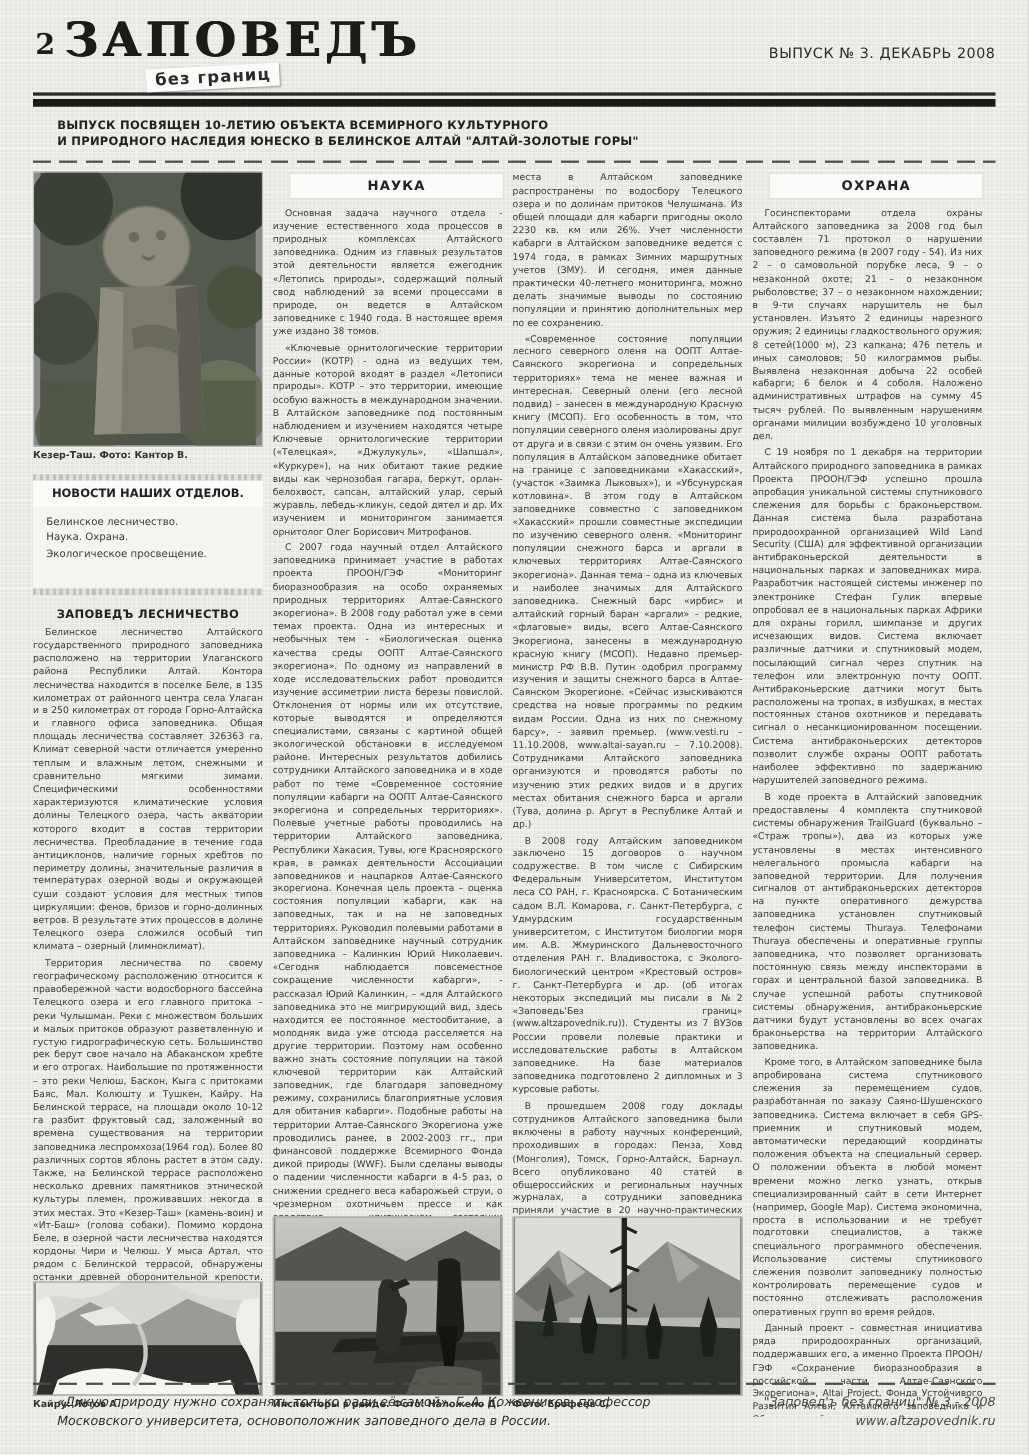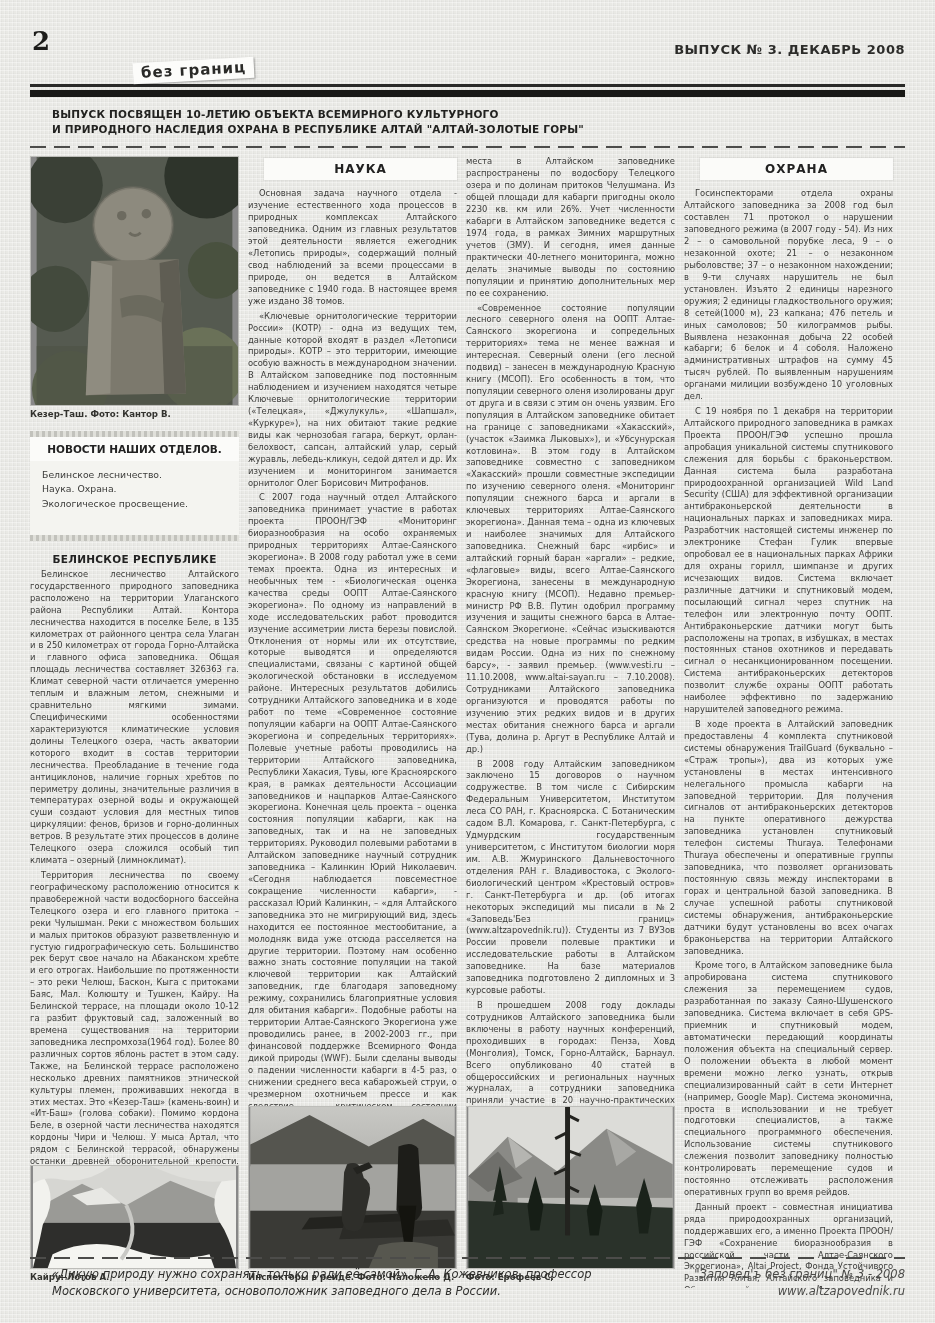--- a/index.html
+++ b/index.html
@@ -34,21 +34,21 @@
     position:absolute;left:103px;top:42px;
     background:#fcfcfa;color:#2a2a28;
     font-weight:bold;font-size:15px;letter-spacing:1px;
     padding:1px 8px 2px 8px;
     transform:rotate(-3deg);
     box-shadow:1px 1px 2px rgba(0,0,0,.35);
     z-index:3;
   }
   .issue{
     position:absolute;right:0;top:24px;
-    font-size:13px;font-weight:bold;color:#2c2c2a;letter-spacing:.5px;
+    font-size:13px;font-weight:normal;color:#2c2c2a;letter-spacing:.5px;
   }
   .rule-thin{height:3px;background:#2a2a28;margin-top:2px;}
   .rule-thick{height:7px;background:#191917;margin-top:3px;}
   .dedication{
     margin:10px 0 0 22px;
     font-size:10.5px;font-weight:bold;line-height:1.45;color:#222220;letter-spacing:.2px;
   }
   .dashline{
     height:2px;margin-top:9px;
     background:repeating-linear-gradient(90deg,#4c4c4a 0 16px,transparent 16px 24px);
@@ -102,28 +102,29 @@
   .fissue{text-align:right;font-size:11.5px;line-height:1.5;color:#4a4a48;white-space:nowrap;}
 </style>
 </head>
 <body>
 
 <div class="page">
   <div class="inner">
 
     <div class="mastrow">
       <span class="pagenum">2</span>
+      <h1 class="masthead">ЗАПОВЕДЪ</h1>
       <span class="tagline">без границ</span>
       <span class="issue">ВЫПУСК № 3. ДЕКАБРЬ 2008</span>
     </div>
     <div class="rule-thin"></div>
     <div class="rule-thick"></div>
     <div class="dedication">
       <div>ВЫПУСК ПОСВЯЩЕН 10-ЛЕТИЮ ОБЪЕКТА ВСЕМИРНОГО КУЛЬТУРНОГО</div>
-      <div>И ПРИРОДНОГО НАСЛЕДИЯ ОХРАНА В РЕСПУБЛИКЕ АЛТАЙ "АЛТАЙ-ЗОЛОТЫЕ ГОРЫ"</div>
+      <div>И ПРИРОДНОГО НАСЛЕДИЯ ЮНЕСКО В БЕЛИНСКОЕ АЛТАЙ "АЛТАЙ-ЗОЛОТЫЕ ГОРЫ"</div>
     </div>
     <div class="dashline"></div>
   </div>
 
   <div class="cols">
 
     <section class="col">
       <svg class="photo" width="207" height="262" viewBox="0 0 207 262" xmlns="http://www.w3.org/2000/svg">
         <rect width="207" height="262" fill="#555a50"></rect>
         <circle cx="30" cy="30" r="40" fill="#3a4036"></circle>
@@ -149,21 +150,21 @@
         <div class="hatch"></div>
         <div class="newstitle">НОВОСТИ НАШИХ ОТДЕЛОВ.</div>
         <div class="newslist">
           <div class="newsitem">Белинское лесничество.</div>
           <div class="newsitem">Наука. Охрана.</div>
           <div class="newsitem">Экологическое просвещение.</div>
         </div>
         <div class="hatch"></div>
       </div>
 
-      <div class="arttitle">БЕЛИНСКОЕ РЕСПУБЛИКЕ</div>
+      <div class="arttitle">ЗАПОВЕДЪ ЛЕСНИЧЕСТВО</div>
       <div class="coltext">
         <p class="body">Белинское лесничество Алтайского государственного природного заповедника расположено на территории Улаганского района Республики Алтай. Контора лесничества находится в поселке Беле, в 135 километрах от районного центра села Улаган и в 250 километрах от города Горно-Алтайска и главного офиса заповедника. Общая площадь лесничества составляет 326363 га. Климат северной части отличается умеренно теплым и влажным летом, снежными и сравнительно мягкими зимами. Специфическими особенностями характеризуются климатические условия долины Телецкого озера, часть акватории которого входит в состав территории лесничества. Преобладание в течение года антициклонов, наличие горных хребтов по периметру долины, значительные различия в температурах озерной воды и окружающей суши создают условия для местных типов циркуляции: фенов, бризов и горно-долинных ветров. В результате этих процессов в долине Телецкого озера сложился особый тип климата – озерный (лимноклимат).</p>
         <p class="body">Территория лесничества по своему географическому расположению относится к правобережной части водосборного бассейна Телецкого озера и его главного притока – реки Чулышман. Реки с множеством больших и малых притоков образуют разветвленную и густую гидрографическую сеть. Большинство рек берут свое начало на Абаканском хребте и его отрогах. Наибольшие по протяженности – это реки Челюш, Баскон, Кыга с притоками Баяс, Мал. Колюшту и Тушкен, Кайру. На Белинской террасе, на площади около 10-12 га разбит фруктовый сад, заложенный во времена существования на территории заповедника леспромхоза(1964 год). Более 80 различных сортов яблонь растет в этом саду. Также, на Белинской террасе расположено несколько древних памятников этнической культуры племен, проживавших некогда в этих местах. Это «Кезер-Таш» (камень-воин) и «Ит-Баш» (голова собаки). Помимо кордона Беле, в озерной части лесничества находятся кордоны Чири и Челюш. У мыса Артал, что рядом с Белинской террасой, обнаружены останки древней оборонительной крепости. Ну а еще Белинская терраса – это самое теплое место в Западной Сибири.</p>
       </div>
 
       <div class="photoblock">
         <svg class="photo" width="207" height="104" viewBox="0 0 207 104" xmlns="http://www.w3.org/2000/svg">
           <rect width="207" height="104" fill="#d6d6d2"></rect>
           <path d="M0 45 L50 18 L95 40 L140 15 L207 42 L207 70 L0 70 Z" fill="#9a9a96"></path>
           <path d="M40 30 L70 22 L90 38 L55 40 Z" fill="#e8e8e4"></path>

